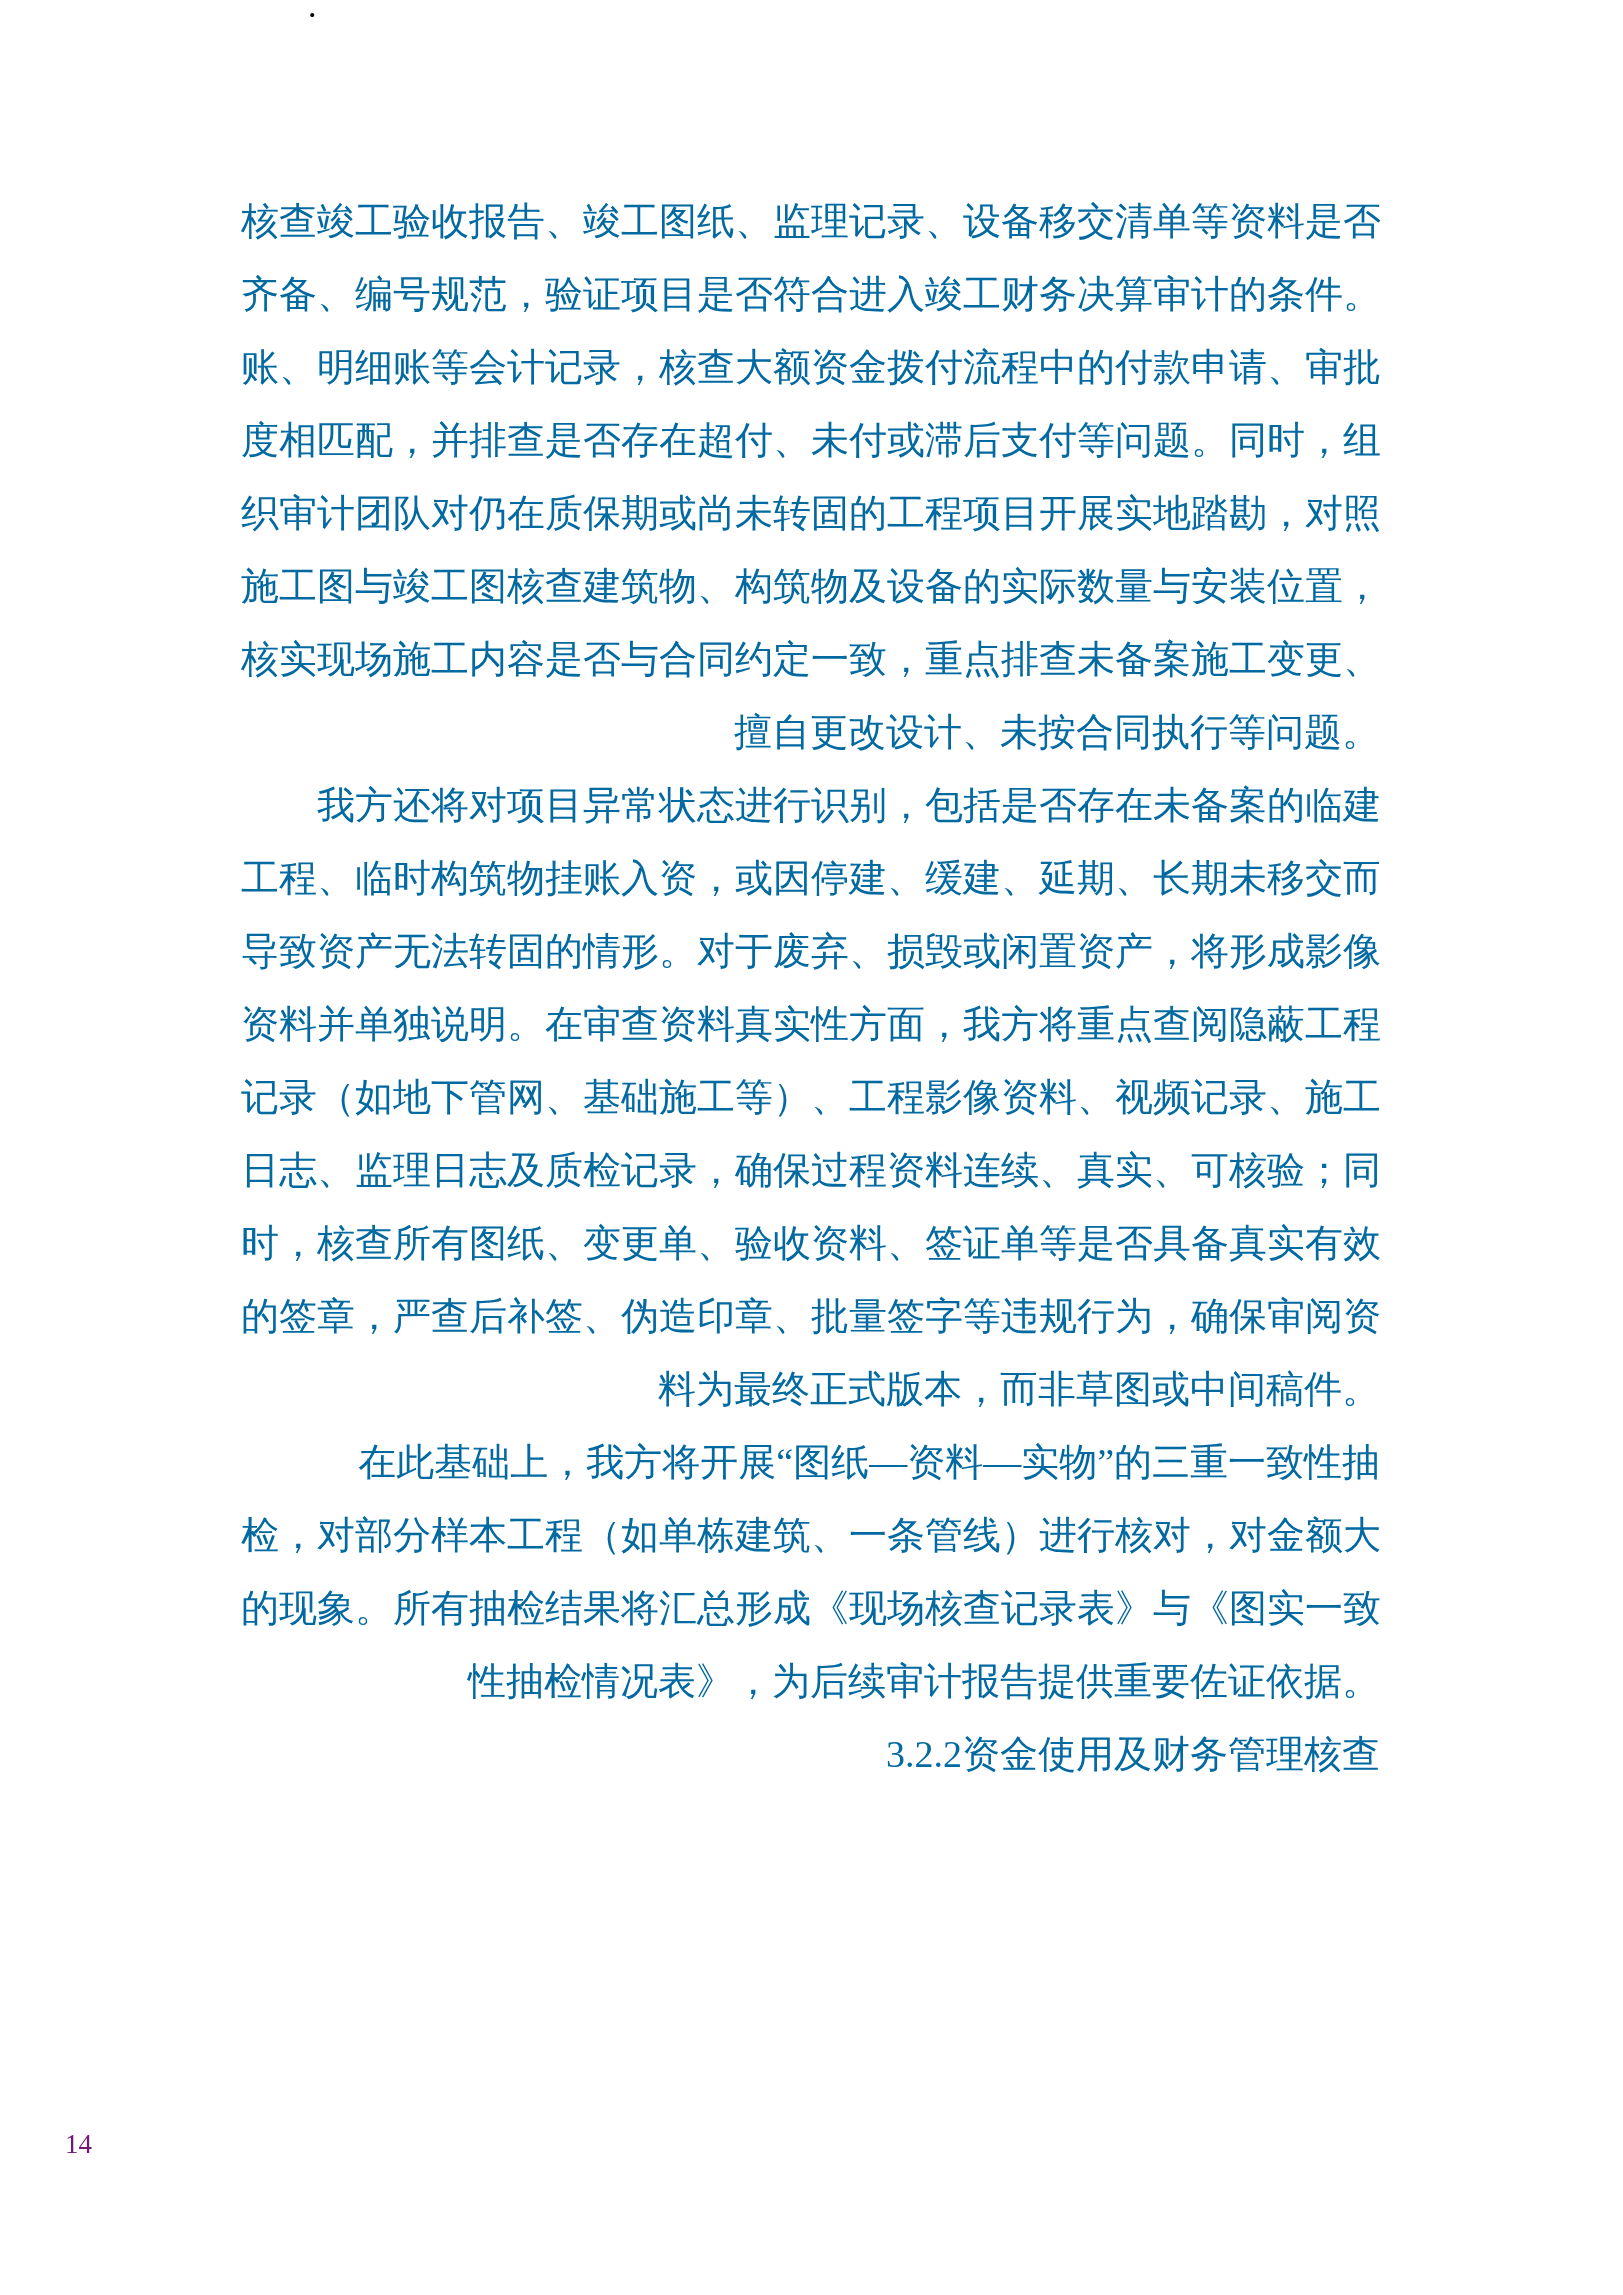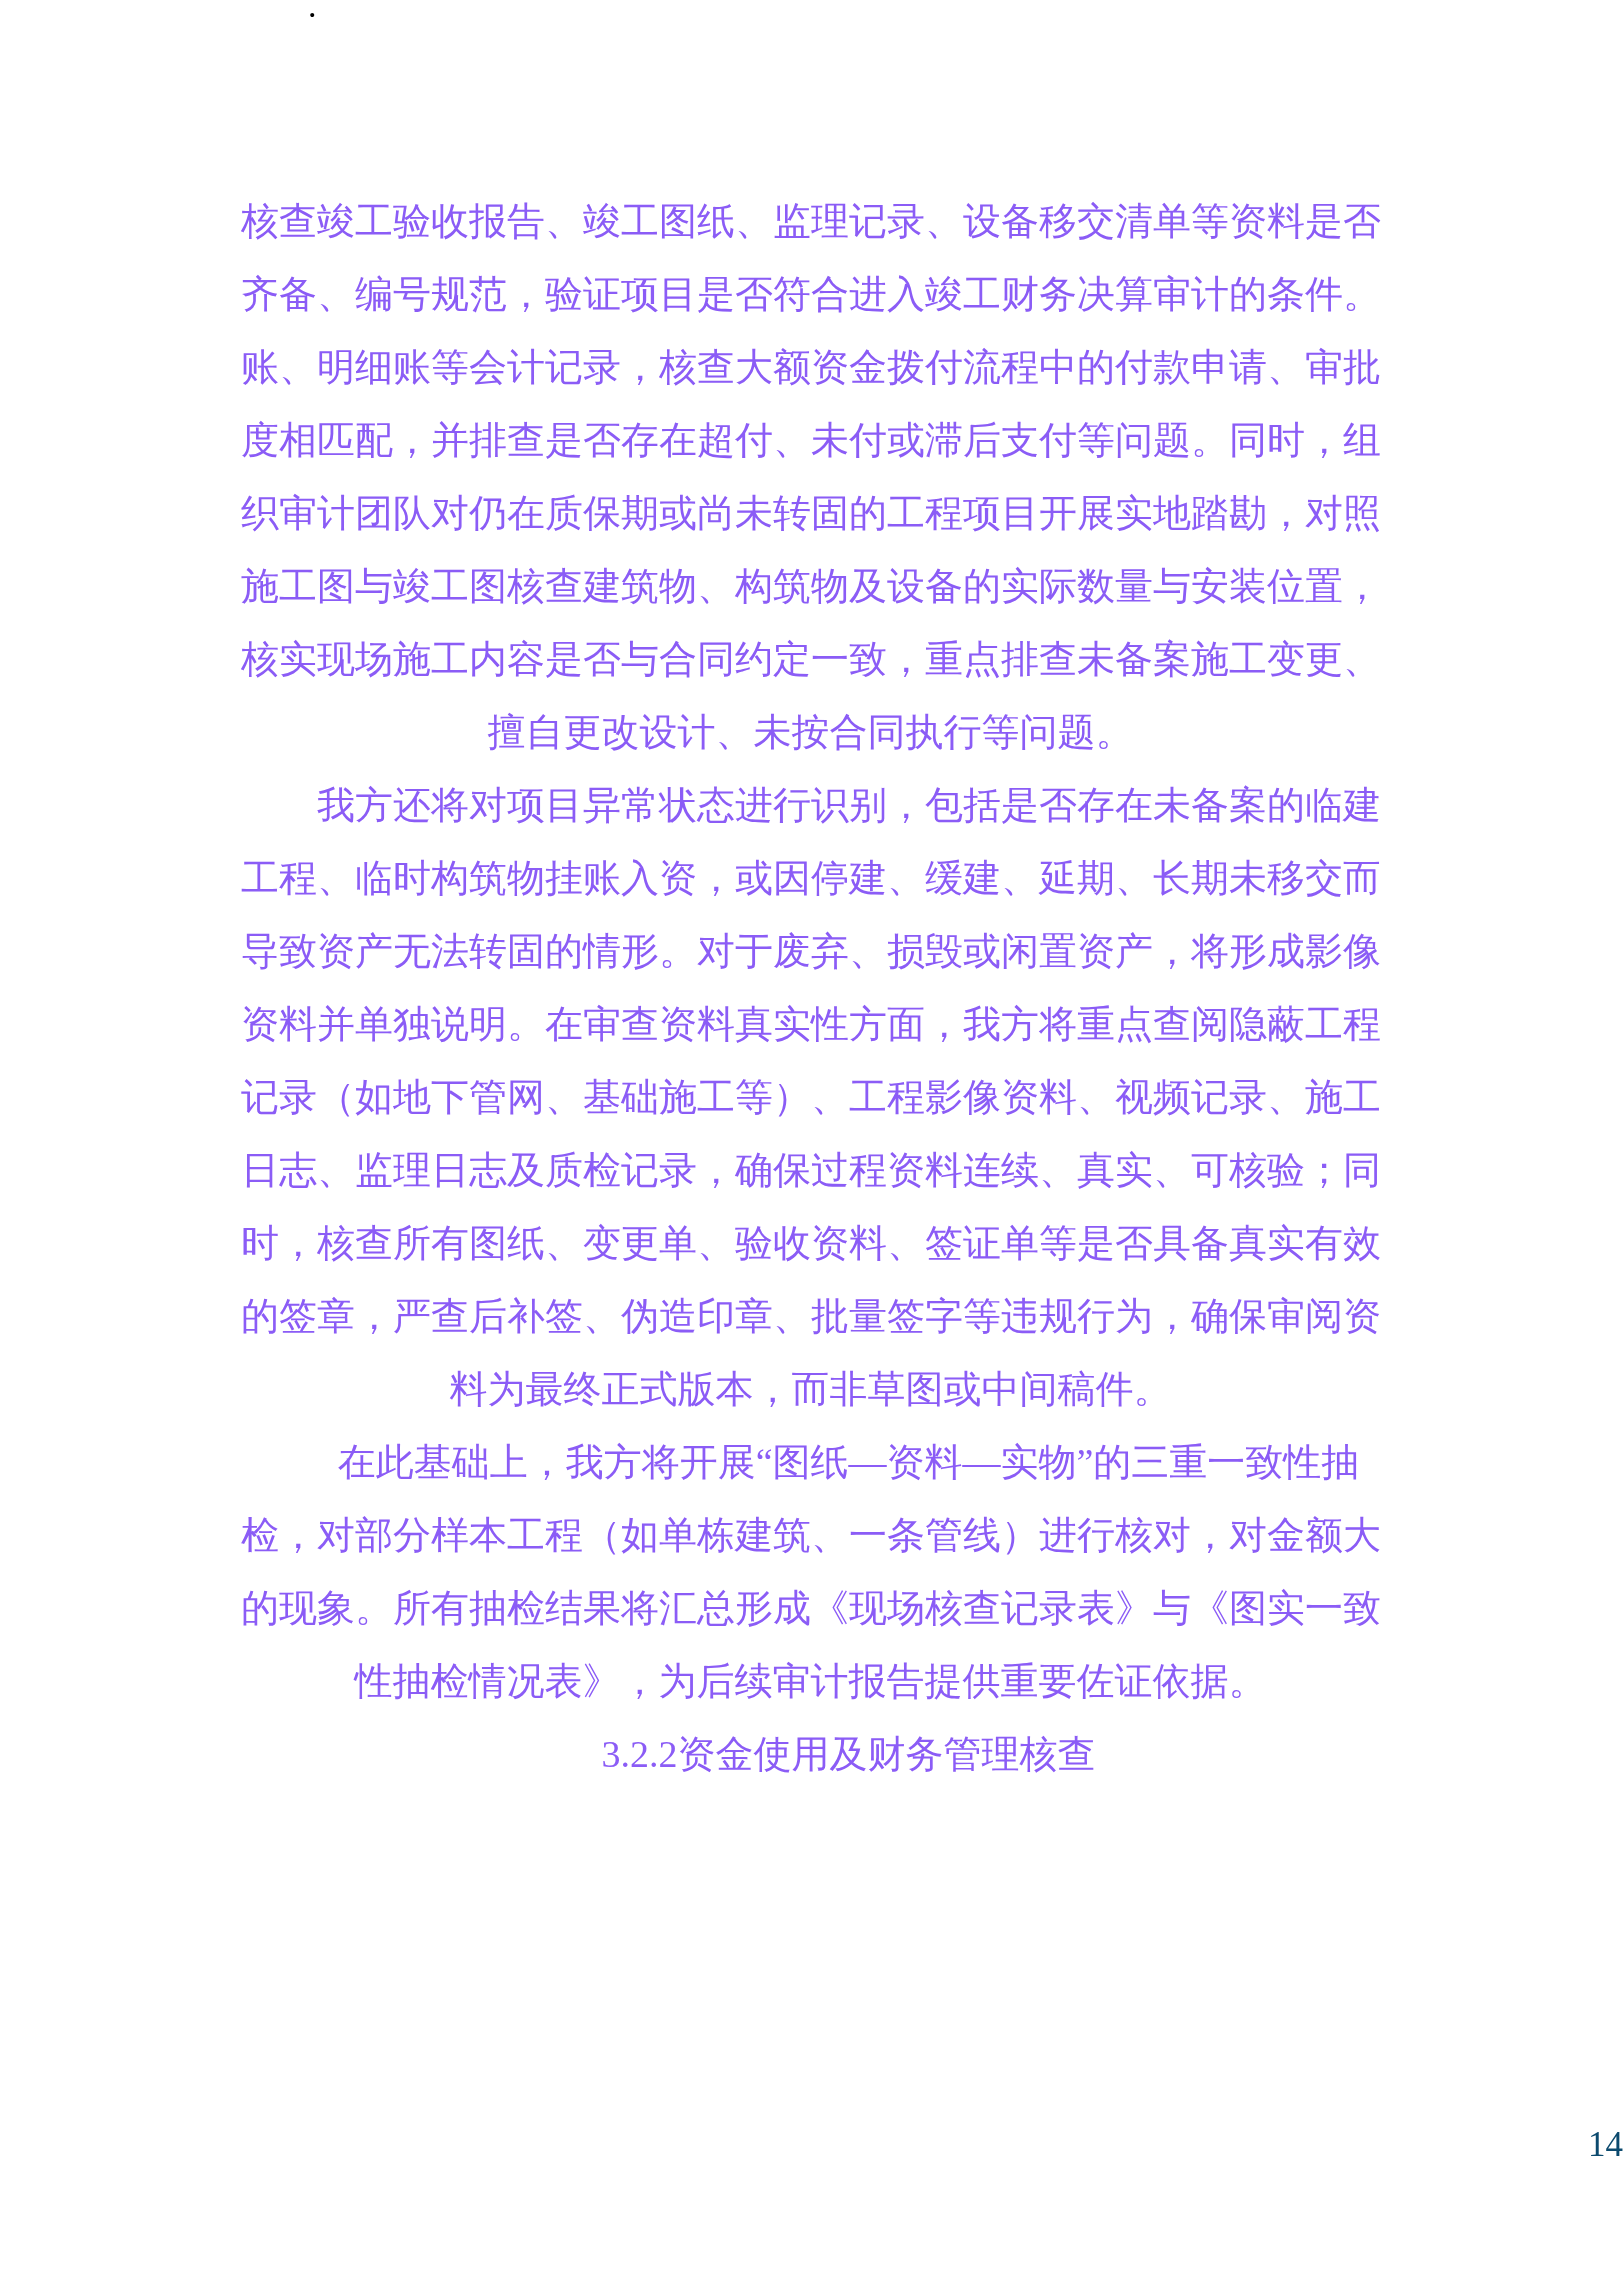--- a/index.html
+++ b/index.html
@@ -31,36 +31,36 @@
     position: absolute;
     left: 241px;
     top: 185px;
     width: 1139px;
   }
   .line {
     height: 73px;
     line-height: 73px;
     font-size: 38px;
     white-space: nowrap;
-    text-align: center;
-    color: #8b5cf6;
+    text-align: right;
+    color: #0369a1;
   }
   .line.indent {
     text-indent: 76px;
   }
   .page-footer {
     position: absolute;
     left: 65px;
     right: 0;
     top: 2125px;
     height: 39px;
     line-height: 39px;
-    text-align: right;
-    font-size: 35px;
-    color: #0c4a6e;
+    text-align: left;
+    font-size: 27px;
+    color: #701a75;
   }
 </style>
 </head>
 <body>
 
 <div class="page">
 
   <span class="stray-dot">•</span>
 
   <main class="text-block" id="text-block">

